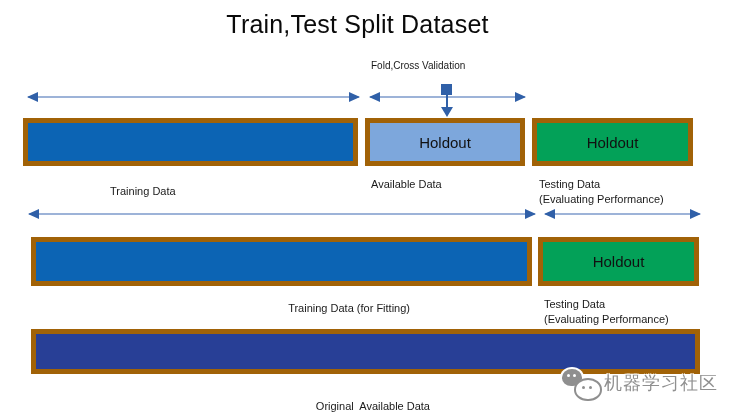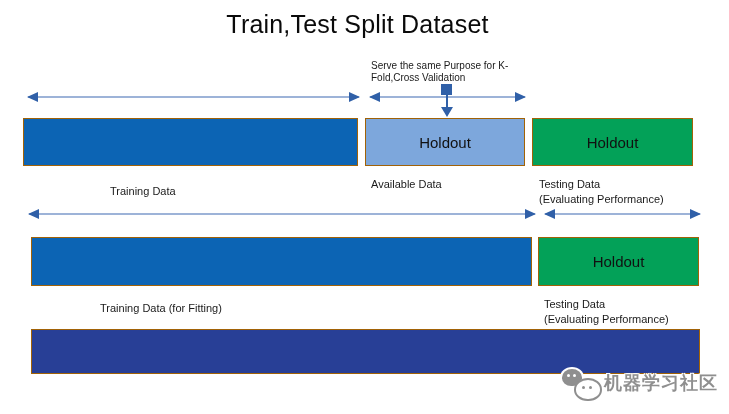--- a/index.html
+++ b/index.html
@@ -23,27 +23,27 @@
     border-top:5px solid transparent; border-bottom:5px solid transparent;
   }
   .h-arrow::before { left:-1px; border-right:11px solid #3060a8; }
   .h-arrow::after  { right:-1px; border-left:11px solid #3060a8; }
   .sq { position:absolute; width:11px; height:11px; background:#3060a8; }
   .v-line { position:absolute; width:2px; background:#3060a8; }
   .v-head { position:absolute; width:0; height:0;
     border-left:6px solid transparent; border-right:6px solid transparent;
     border-top:10px solid #3060a8; }
   .bar {
-    position:absolute; box-sizing:border-box; border:1px solid #a16207;
+    position:absolute; box-sizing:border-box; border:5px solid #a16207;
     display:flex; align-items:center; justify-content:center;
     font-size:15px; color:#111111;
   }
   .lbl { position:absolute; font-size:11px; line-height:15px; color:#1a1a1a; }
   .pre { white-space:pre; }
-  .center { text-align:left; }
+  .center { text-align:right; }
   
   .watermark { position:absolute; left:560px; top:367px; display:flex; align-items:center; z-index:5; }
   .wm-icon { position:relative; width:40px; height:32px; }
   .wm-bubble-big {
     position:absolute; left:2px; top:2px; width:20px; height:17px; border-radius:50% 50% 46% 46%;
     background:#8f8f8f; box-shadow:0 0 0 2px #ffffff;
   }
   .wm-bubble-big::before, .wm-bubble-big::after {
     content:""; position:absolute; top:5px; width:3px; height:3px; border-radius:50%; background:#ffffff;
   }
@@ -54,32 +54,30 @@
     background:#ffffff; border:2px solid #8f8f8f;
   }
   .wm-bubble-small::before, .wm-bubble-small::after {
     content:""; position:absolute; top:6px; width:3px; height:3px; border-radius:50%; background:#8f8f8f;
   }
   .wm-bubble-small::before { left:6px; }
   .wm-bubble-small::after  { left:13px; }
   .wm-text {
     font-size:18px; color:#8f8f8f; margin-left:4px; letter-spacing:1px;
     text-shadow:-1px -1px 0 #fff, 1px -1px 0 #fff, -1px 1px 0 #fff, 1px 1px 0 #fff;
-    font-weight:bold;
   }
 </style>
 </head>
 <body>
 
 <div class="canvas">
 
   <div class="title">Train,Test Split Dataset</div>
 
   <div class="annotation">
-    <div>Serve the same Purpose for K-</div>
     <div>Fold,Cross Validation</div>
   </div>
 
   <div class="h-arrow" style="left:28px; top:96px; width:331px;"></div>
   <div class="h-arrow" style="left:370px; top:96px; width:155px;"></div>
   <div class="sq" style="left:441px; top:84px;"></div>
   <div class="v-line" style="left:446px; top:95px; height:12px;"></div>
   <div class="v-head" style="left:441px; top:107px;"></div>
 
   <div class="bar" style="left: 23px; top: 118px; width: 335px; height: 48px; background-color: rgb(12, 100, 180);"></div>
@@ -108,20 +106,21 @@
   </div>
 
   <div class="lbl center" style="left:100px; top:301px; width:310px;">Training Data (for Fitting)</div>
   <div class="lbl" style="left:544px; top:297px;">
     <div>Testing Data</div>
     <div>(Evaluating Performance)</div>
   </div>
 
   <div class="bar" style="left: 31px; top: 329px; width: 669px; height: 45px; background-color: rgb(40, 63, 150);"></div>
 
+  <div class="lbl center pre" style="left:230px; top:399px; width:200px;">Original  Available Data</div>
 
   <div class="watermark">
     <div class="wm-icon">
       <div class="wm-bubble-big"></div>
       <div class="wm-bubble-small"></div>
     </div>
     <div class="wm-text">机器学习社区</div>
   </div>
 
 </div>

